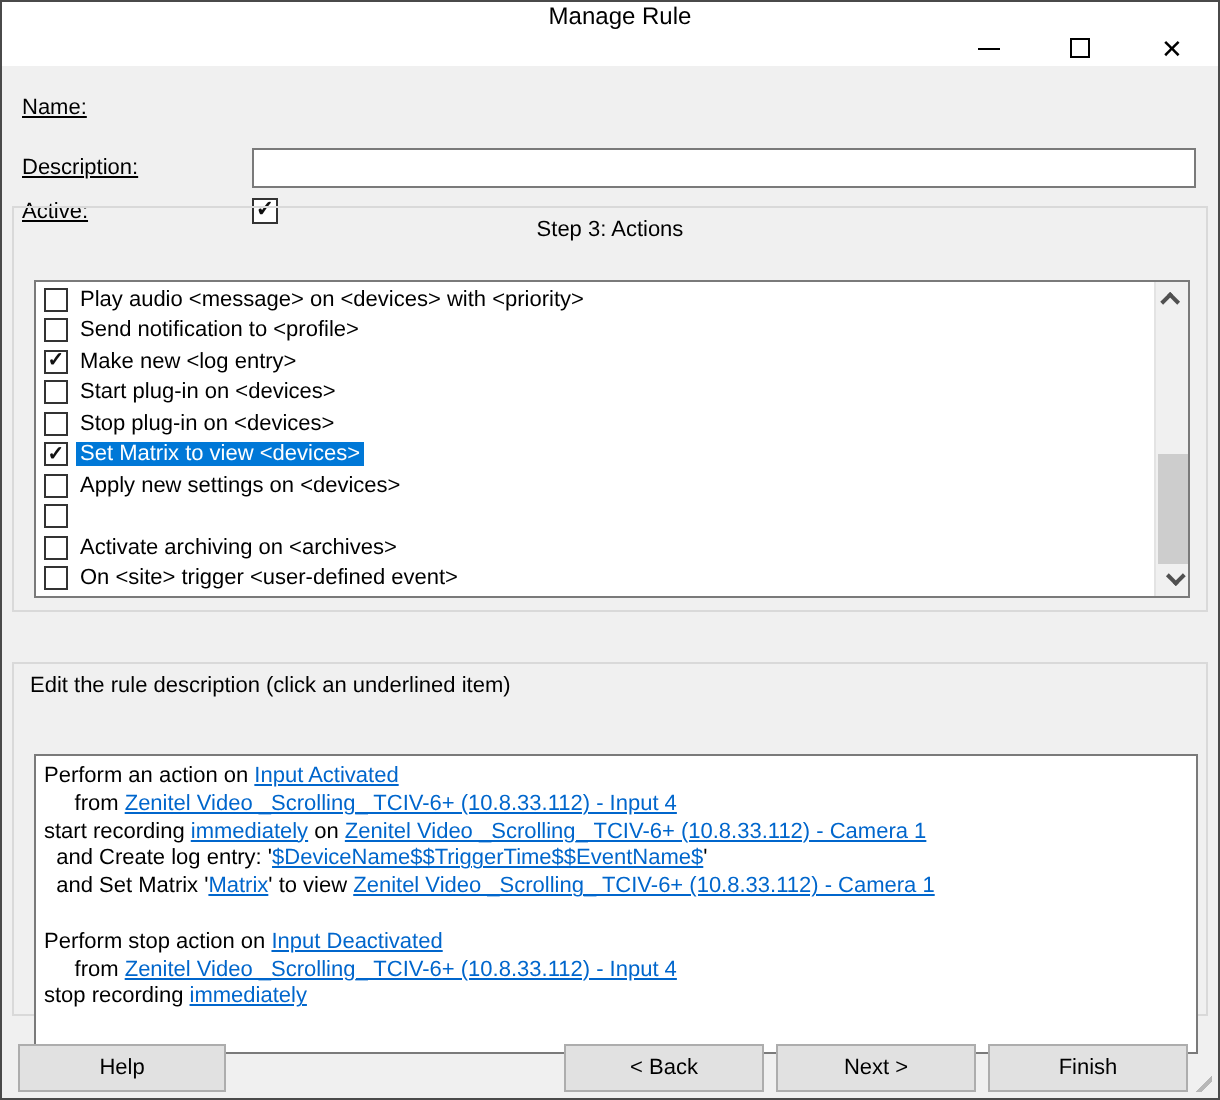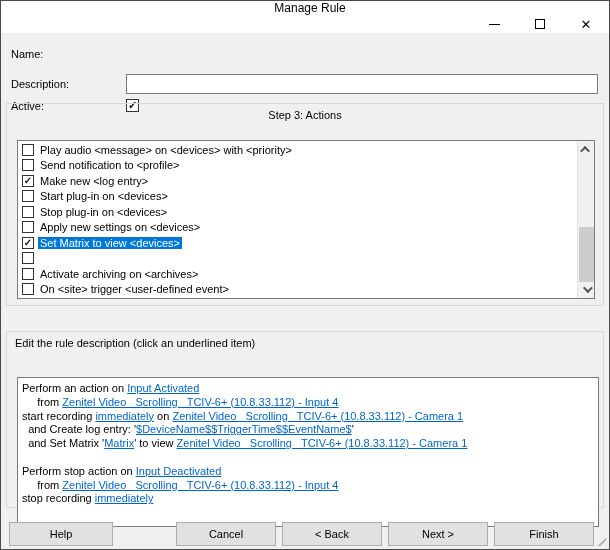--- a/index.html
+++ b/index.html
@@ -14,21 +14,21 @@
               display:flex; align-items:center;flex-direction:column; }
   .title { padding-left:10px; font-size:12px; }
   .win-controls { margin-left:auto; display:flex; height:100%; }
   .win-btn { width:46px; height:100%; display:flex; align-items:center; justify-content:center;
              cursor:default; font-size:13px; color:#000; }
   .glyph-min { display:block; width:11px; height:1px; background:#000; }
   .glyph-max { display:block; width:10px; height:10px; border:1px solid #000; }
   .glyph-close { font-size:13px; line-height:13px; }
 
   
-  .label { position:absolute; left:10px; }
+  .label { position:absolute; left:10px;text-decoration:underline; }
   .textfield { position:absolute; left:125px; width:472px; height:20px; background:#fff;
                border:1px solid #7a7a7a; font-family:"Liberation Sans", sans-serif;
                font-size:11px; padding:0 4px; color:#000; }
   .checkbox { width:13px; height:13px; background:#fff; border:1px solid #333;
               display:inline-flex; align-items:center; justify-content:center;
               font-size:11px; line-height:11px; color:#111; }
   .checkbox.checked::before { content:"✓"; font-weight:bold; }
 
   
   .grouppanel { position:absolute; left:5px; width:598px; border:1px solid #d9d9d9; }
@@ -125,27 +125,27 @@
             <span class="ltext">Make new &lt;log entry&gt;</span>
           </div>
           <div class="lrow">
             <span class="checkbox"></span>
             <span class="ltext">Start plug-in on &lt;devices&gt;</span>
           </div>
           <div class="lrow">
             <span class="checkbox"></span>
             <span class="ltext">Stop plug-in on &lt;devices&gt;</span>
           </div>
+          <div class="lrow selected">
+            <span class="checkbox checked"></span>
+            <span class="ltext">Set Matrix to view &lt;devices&gt;</span>
+          </div>
           <div class="lrow">
             <span class="checkbox"></span>
             <span class="ltext">Apply new settings on &lt;devices&gt;</span>
-          </div>
-          <div class="lrow selected">
-            <span class="checkbox checked"></span>
-            <span class="ltext">Set Matrix to view &lt;devices&gt;</span>
           </div>
           <div class="lrow">
             <span class="checkbox"></span>
           </div>
           <div class="lrow">
             <span class="checkbox"></span>
             <span class="ltext">Activate archiving on &lt;archives&gt;</span>
           </div>
           <div class="lrow">
             <span class="checkbox"></span>
@@ -174,20 +174,19 @@
         <div class="dline"><span>  and Set Matrix '</span><span class="link">Matrix</span><span>' to view </span><span class="link">Zenitel Video _Scrolling_ TCIV-6+ (10.8.33.112) - Camera 1</span></div>
         <div class="dline"></div>
         <div class="dline"><span>Perform stop action on </span><span class="link">Input Deactivated</span></div>
         <div class="dline"><span>     from </span><span class="link">Zenitel Video _Scrolling_ TCIV-6+ (10.8.33.112) - Input 4</span></div>
         <div class="dline"><span>stop recording </span><span class="link">immediately</span></div>
       </div>
   </div>
 
   <div class="footer">
       <button class="btn">Help</button>
-      <button class="btn">Cancel</button>
       <button class="btn">&lt; Back</button>
       <button class="btn">Next &gt;</button>
       <button class="btn">Finish</button>
     </div>
 
   <div class="resize-grip"></div>
 </div>
 
 </body></html>

